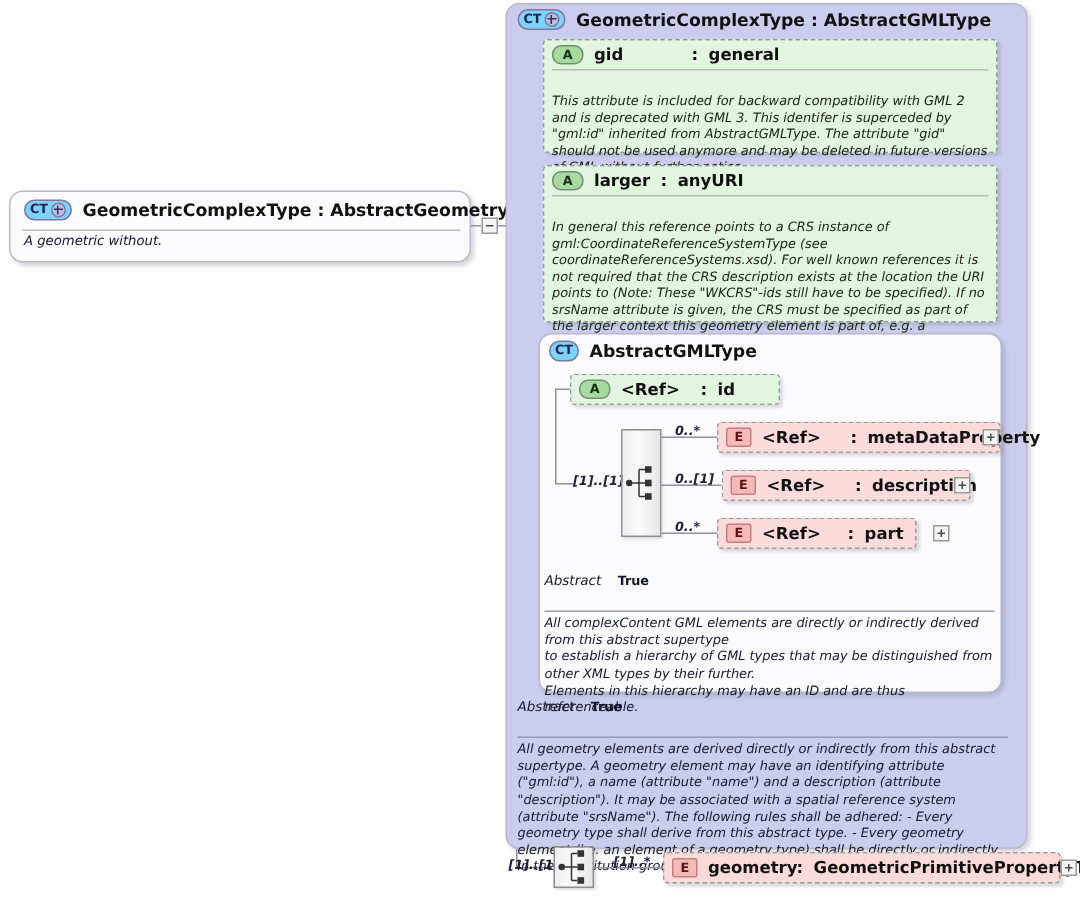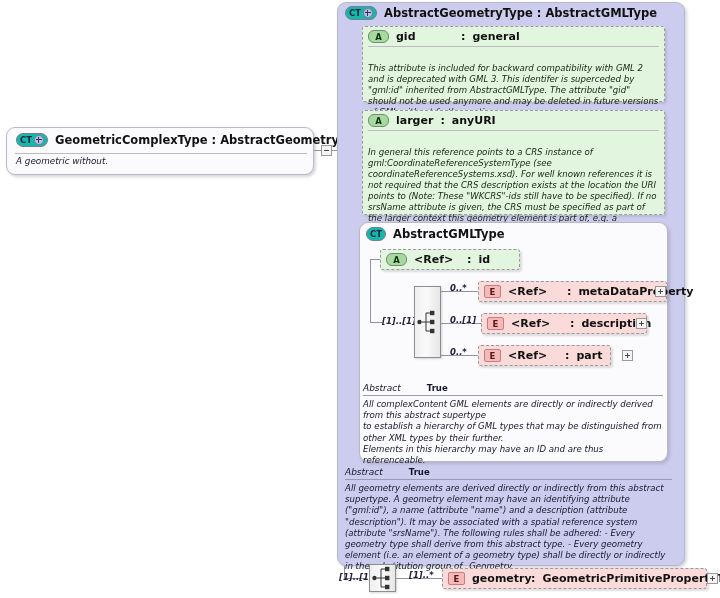--- a/index.html
+++ b/index.html
@@ -47,21 +47,21 @@
   .badge-ct {
     display: inline-flex;
     align-items: center;
     justify-content: center;
     gap: 2px;
     height: 14px;
     min-width: 22px;
     padding: 0 3px;
     border: 1px solid #7a7a9c;
     border-radius: 7px;
-    background: #14b8a6;
+    background: #7dd3fc;
     font-size: 8.5px;
     font-weight: bold;
     font-family: "DejaVu Sans", sans-serif;
     color: #22224a;
     letter-spacing: 0px;
     box-sizing: border-box;
   }
   .badge-ct .plus {
     display: inline-block;
     width: 8px; height: 8px;
@@ -144,23 +144,23 @@
 
   
   .doc-block {
     position: absolute;
     box-sizing: border-box;
     color: #16162c;
   }
   .doc-abstract {
     display: flex;
     align-items: flex-start;
-    gap: 26px;
+    gap: 11px;
     border-bottom: 1px solid #9a9ab4;
-    padding-bottom: 2px;
+    padding-bottom: 14px;
     font-size: 9px;
   }
   .doc-abstract .lbl { font-style: italic; }
   .doc-abstract .val { font-weight: bold; font-size: 8.5px; }
   .doc-text {
     padding-top: 3px;
     font-style: italic;
     font-size: 8.6px;
     line-height: 1.30;
     white-space: pre-line;
@@ -227,21 +227,21 @@
 <div class="vline" style="left:344px; top:150px; height:428px;"></div>
 <div class="hline" style="left:344px; top:578px; width:22px;"></div>
 
 <div class="ct-panel lavender" style="left:337px; top:2px; width:348px; height:564px;"></div>
 
 <div class="ct-title" style="left:345px; top:6px;">
   <span class="badge-ct">
     <span>CT</span>
       <span class="plus"></span>
   </span>
-  <span>AbstractGeometryType : AbstractGMLType</span>
+  <span>GeometricComplexType : AbstractGMLType</span>
 </div>
 
 <div class="card attr" style="left:362px; top:26px; width:303px; height:76px;">
   <div class="card-head">
     <span class="badge-a">A</span>
     <span style="min-width:58px; display:inline-block;">gid</span>
     <span>:</span>
     <span>general</span>
   </div>
   <div class="card-doc">This attribute is included for backward compatibility with GML 2 and is deprecated with GML 3. This identifer is superceded by "gml:id" inherited from AbstractGMLType. The attribute "gid" should not be used anymore and may be deleted in future versions of GML without further notice.</div>

